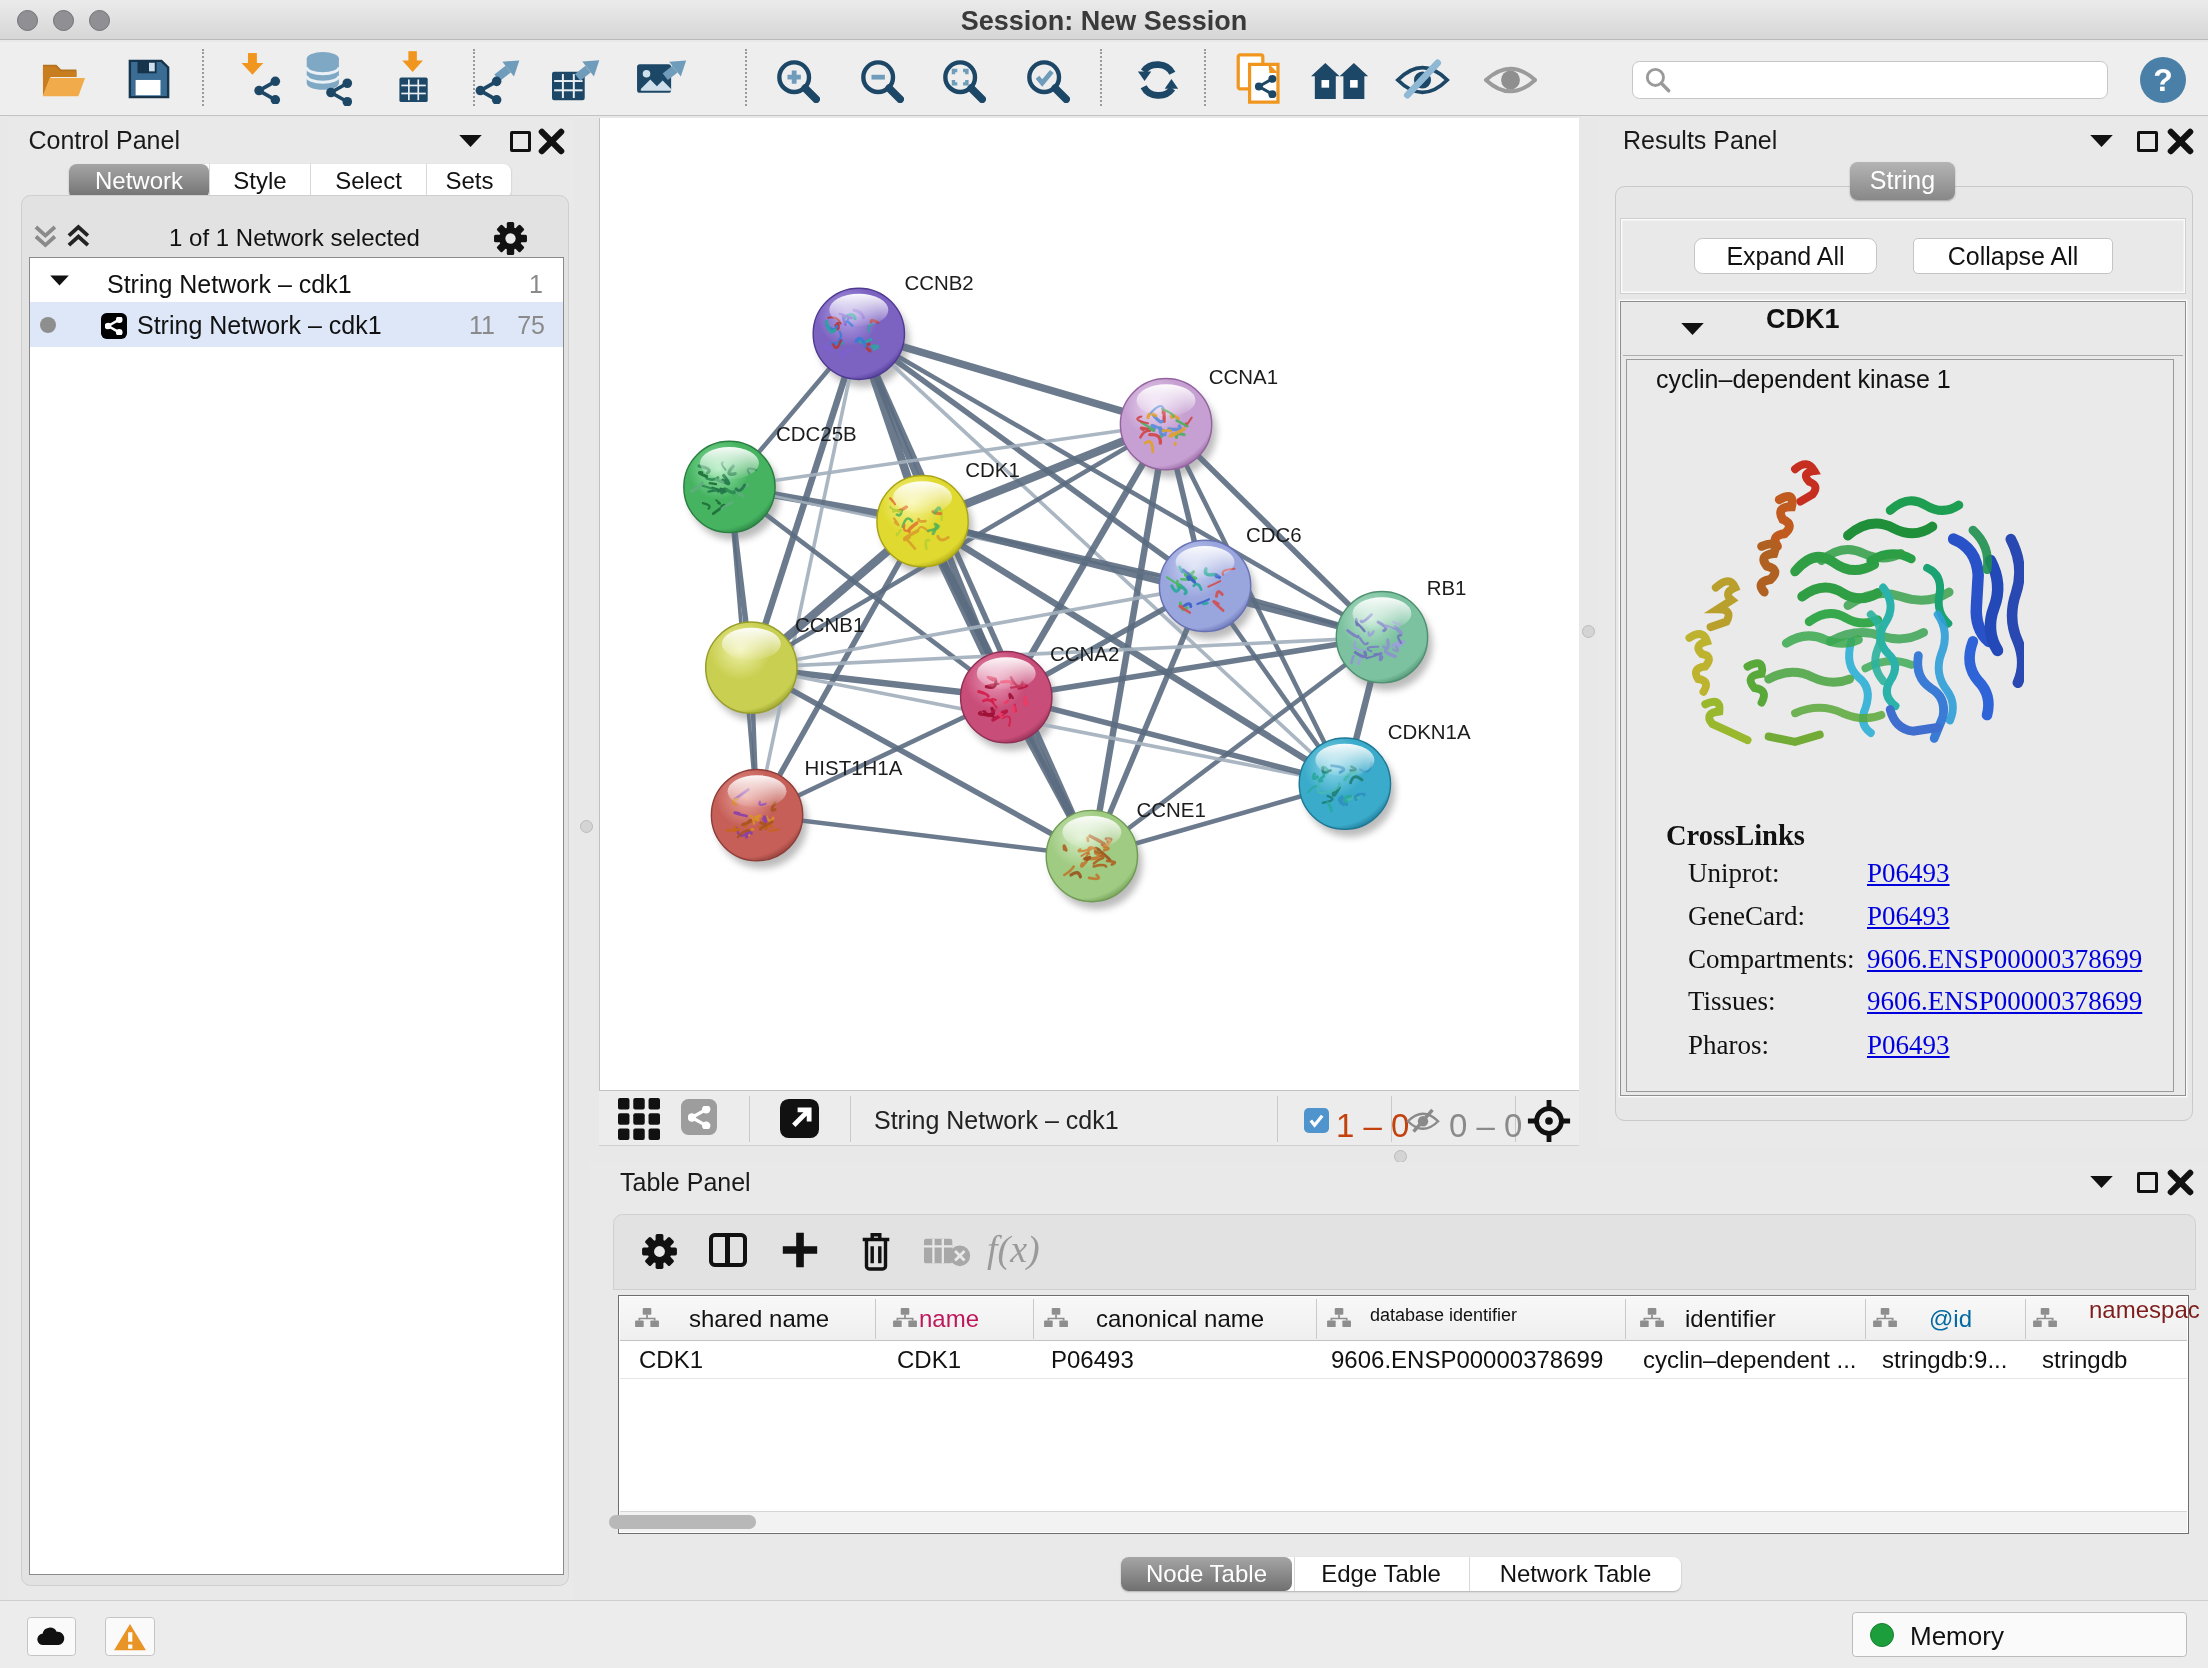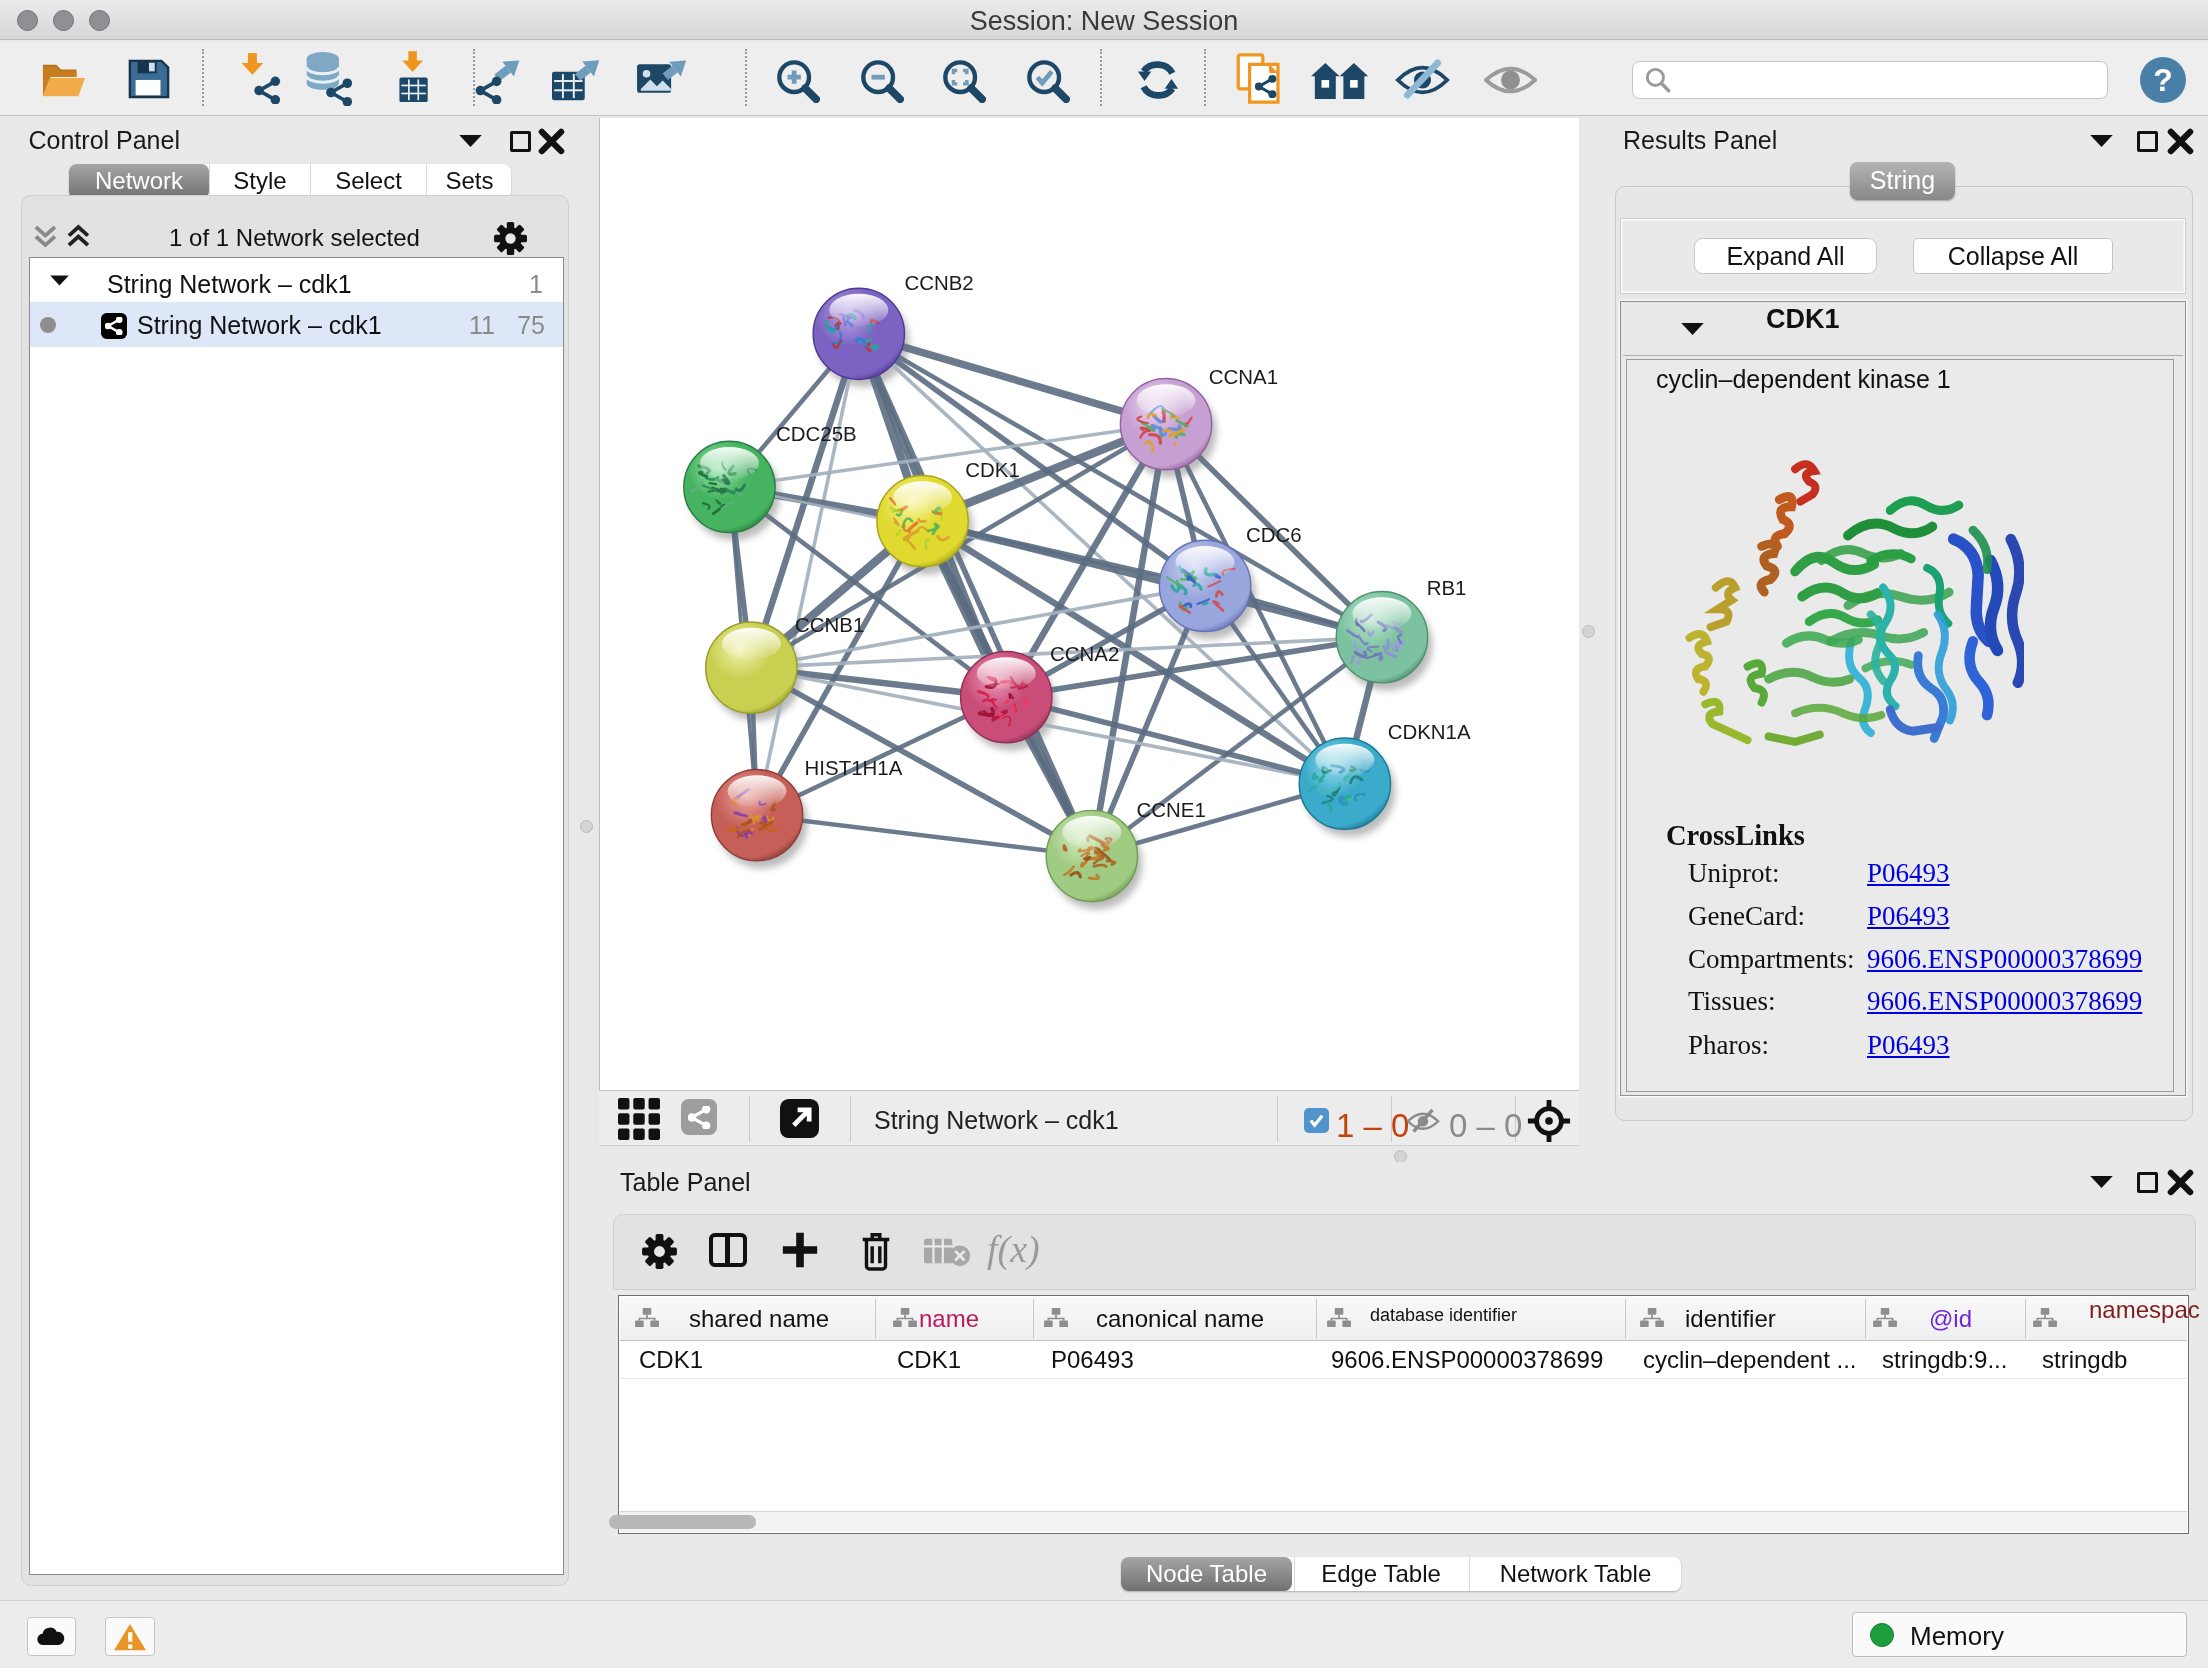--- a/index.html
+++ b/index.html
@@ -4,21 +4,21 @@
 * { margin:0; padding:0; box-sizing:border-box; }
 body { font-family:"Liberation Sans", sans-serif; width:2208px; height:1668px; position:relative;
        background:#e8e8e8; overflow:hidden; }
 .abs { position:absolute; }
 
 </style></head><body>
 <div class="abs" style="left:0;top:0;width:2208px;height:40px;background:linear-gradient(#ebebeb,#d6d6d6);border-bottom:1.9px solid #b9b9b9"></div>
 <div class="abs" style="left:17px;top:9.5px;width:21px;height:21px;border-radius:50%;background:#8f8f94;border:1.4px solid #707075"></div>
 <div class="abs" style="left:53px;top:9.5px;width:21px;height:21px;border-radius:50%;background:#8f8f94;border:1.4px solid #707075"></div>
 <div class="abs" style="left:89px;top:9.5px;width:21px;height:21px;border-radius:50%;background:#8f8f94;border:1.4px solid #707075"></div>
-<div class="abs" style="left:0;top:5.7px;width:2208px;text-align:center;font-size:27px;font-weight:400;color:#3a3a3a">Session: New Session</div>
+<div class="abs" style="left:0;top:5.7px;width:2208px;text-align:center;font-size:27px;font-weight:700;color:#3a3a3a">Session: New Session</div>
 <div class="abs" style="left:0;top:42px;width:2208px;height:74px;background:#eeeeee;border-bottom:1.9px solid #c3c3c3"></div>
 <div style="position:absolute;left:202px;top:49px;width:0;height:57px;border-left:2.9px dotted #9a9a9a"></div>
 <div style="position:absolute;left:473px;top:49px;width:0;height:57px;border-left:2.9px dotted #9a9a9a"></div>
 <div style="position:absolute;left:745px;top:49px;width:0;height:57px;border-left:2.9px dotted #9a9a9a"></div>
 <div style="position:absolute;left:1100px;top:49px;width:0;height:57px;border-left:2.9px dotted #9a9a9a"></div>
 <div style="position:absolute;left:1204px;top:49px;width:0;height:57px;border-left:2.9px dotted #9a9a9a"></div>
 <svg width="48" height="44" viewBox="0 0 50 46" style="position:absolute;left:40px;top:57px">
     <path d="M3 8 h14 l5 5 h16 v8 h-35 z" fill="#b5721d"></path>
     <path d="M3 41 V10 h13 l5 5 h17 v6 h-27 z" fill="#c87d1e"></path>
     <path d="M10 22 h37 l-7 19 H3 z" fill="#f2ab4a"></path>
@@ -841,21 +841,21 @@
 <div class="abs" style="left:1685px;top:1305px;font-size:24px;color:#111;white-space:nowrap">identifier</div>
 <div class="abs" style="left:1865px;top:1299px;width:0;height:40px;border-left:1.4px solid #c9c9c9"></div>
 <svg width="25" height="21" viewBox="0 0 26 22" style="position:absolute;left:1873px;top:1308px">
     <g fill="#8e8e8e">
       <rect x="8" y="0" width="9" height="7" rx="1"></rect>
       <rect x="0" y="13" width="9" height="7" rx="1"></rect>
       <rect x="16" y="13" width="9" height="7" rx="1"></rect>
     </g>
     <path d="M12.5 7 v4 M4.5 13 v-2 h16 v2" stroke="#8e8e8e" stroke-width="1.8" fill="none"></path>
   </svg>
-<div class="abs" style="left:1929px;top:1305px;font-size:24px;color:#6d28d9;white-space:nowrap">@id</div>
+<div class="abs" style="left:1929px;top:1305px;font-size:24px;color:#0369a1;white-space:nowrap">@id</div>
 <div class="abs" style="left:2025px;top:1299px;width:0;height:40px;border-left:1.4px solid #c9c9c9"></div>
 <svg width="25" height="21" viewBox="0 0 26 22" style="position:absolute;left:2033px;top:1308px">
     <g fill="#8e8e8e">
       <rect x="8" y="0" width="9" height="7" rx="1"></rect>
       <rect x="0" y="13" width="9" height="7" rx="1"></rect>
       <rect x="16" y="13" width="9" height="7" rx="1"></rect>
     </g>
     <path d="M12.5 7 v4 M4.5 13 v-2 h16 v2" stroke="#8e8e8e" stroke-width="1.8" fill="none"></path>
   </svg>
 <div class="abs" style="left:2089px;top:1296px;font-size:24px;color:#7f1d1d;white-space:nowrap">namespac</div>

